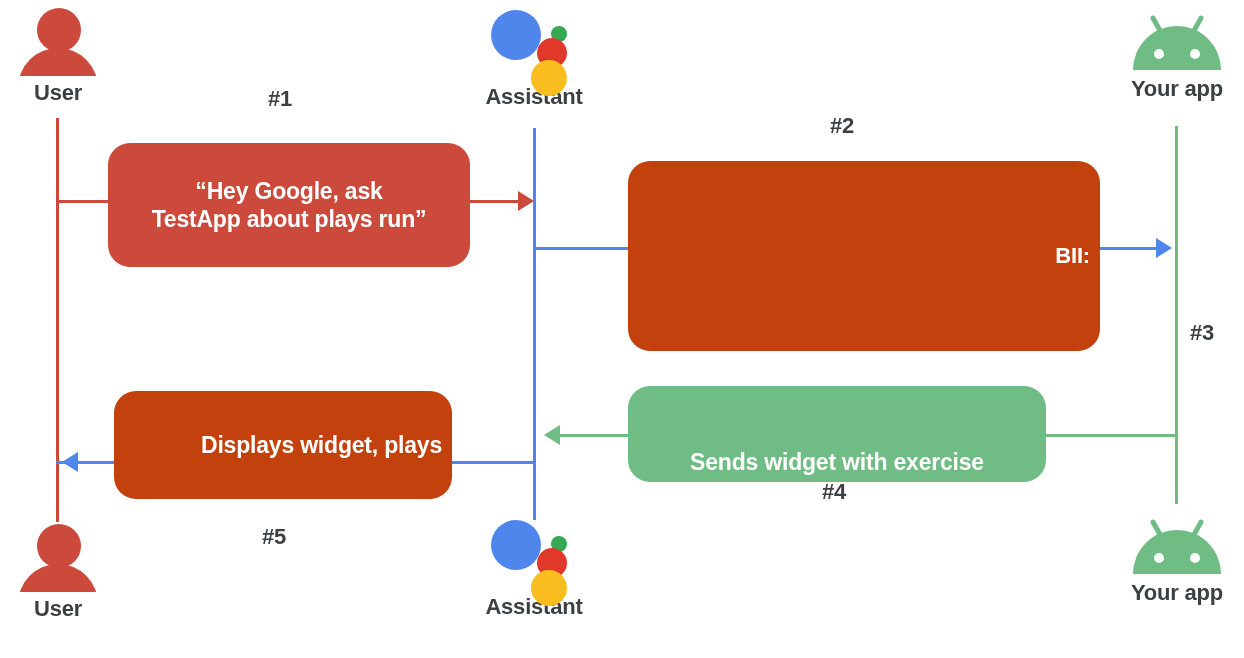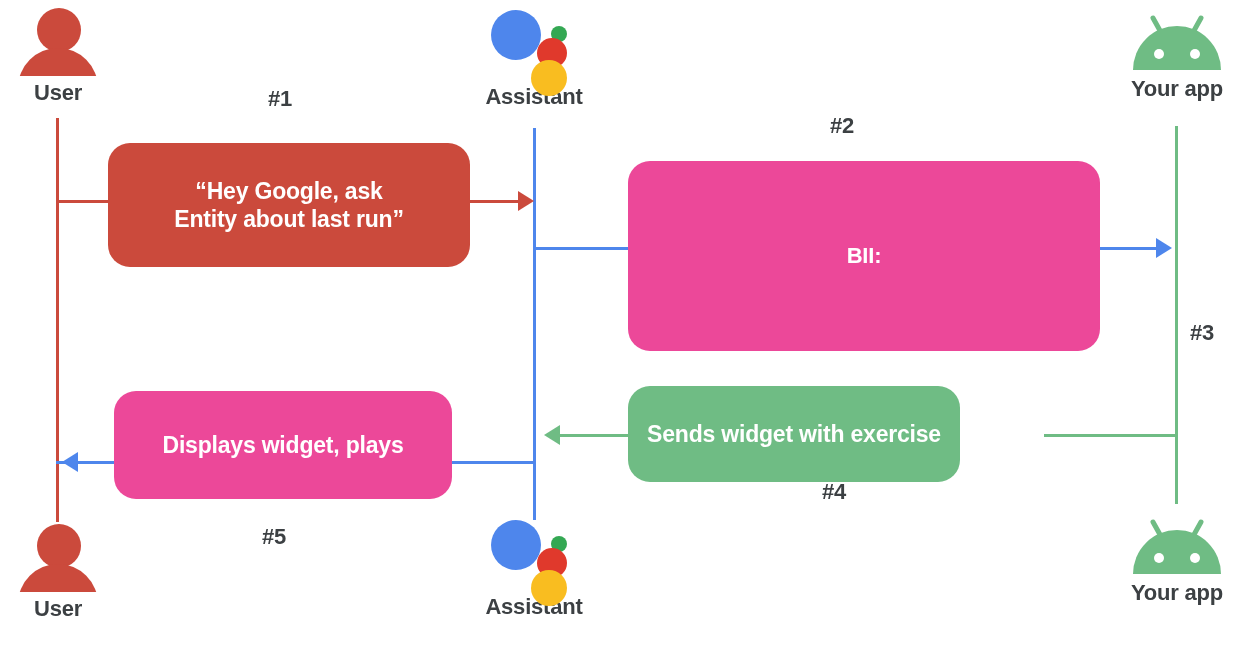--- a/index.html
+++ b/index.html
@@ -111,21 +111,21 @@
     letter-spacing: -0.2px;
     display: flex;
     align-items: center;
     justify-content: center;
     text-align: center;
     padding: 6px 10px;
     z-index: 3;
   }
   .msg-box .inner { width: 100%; }
   .msg-box.red    { background: #cb4a3c; }
-  .msg-box.blue   { background: #ec4899; }
+  .msg-box.blue   { background: #c2410c; text-align: right; }
   .msg-box.green  { background: #6fbc84; }
 
   
   .step-num {
     position: absolute;
     font-size: 22px;
     font-weight: bold;
     color: #3c4043;
     letter-spacing: -0.2px;
     white-space: nowrap;
@@ -230,21 +230,21 @@
 
   <div class="conn" style="left:56px; top:200px; width:60px; background:#cb4a3c;"></div>
   <div class="conn" style="left:462px; top:200px; width:62px; background:#cb4a3c;"></div>
   <div class="arrow right" style="left:518px; top:191px; border-left-color:#cb4a3c;"></div>
 
   <div class="step-num" style="left:268px; top:86px;">#1</div>
 
   <div class="msg-box red" style="left:108px; top:143px; width:362px; height:124px;">
     <div class="inner">
       <div>“Hey Google, ask</div>
-      <div>Entity about last run”</div>
+      <div>TestApp about plays run”</div>
     </div>
   </div>
 
   <div class="conn" style="left:533px; top:247px; width:100px; background:#4e86ec;"></div>
   <div class="conn" style="left:1098px; top:247px; width:62px; background:#4e86ec;"></div>
   <div class="arrow right" style="left:1156px; top:238px; border-left-color:#4e86ec;"></div>
 
   <div class="step-num" style="left:830px; top:113px;">#2</div>
   <div class="step-num" style="left:1190px; top:320px;">#3</div>
 
@@ -253,21 +253,21 @@
       <div>BII:</div>
     </div>
   </div>
 
   <div class="conn" style="left:1044px; top:434px; width:133px; background:#6fbc84;"></div>
   <div class="conn" style="left:560px; top:434px; width:72px; background:#6fbc84;"></div>
   <div class="arrow left" style="left:544px; top:425px; border-right-color:#6fbc84;"></div>
 
   <div class="step-num" style="left:822px; top:479px;">#4</div>
 
-  <div class="msg-box green" style="left:628px; top:386px; width:332px; height:96px;">
+  <div class="msg-box green" style="left:628px; top:386px; width:418px; height:96px;align-items:flex-end;">
     <div class="inner">
       <div>Sends widget with exercise</div>
     </div>
   </div>
 
   <div class="conn" style="left:452px; top:461px; width:83px; background:#4e86ec;"></div>
   <div class="conn" style="left:56px; top:461px; width:60px; background:#4e86ec;"></div>
   <div class="arrow left" style="left:62px; top:452px; border-right-color:#4e86ec;"></div>
 
   <div class="step-num" style="left:262px; top:524px;">#5</div>

